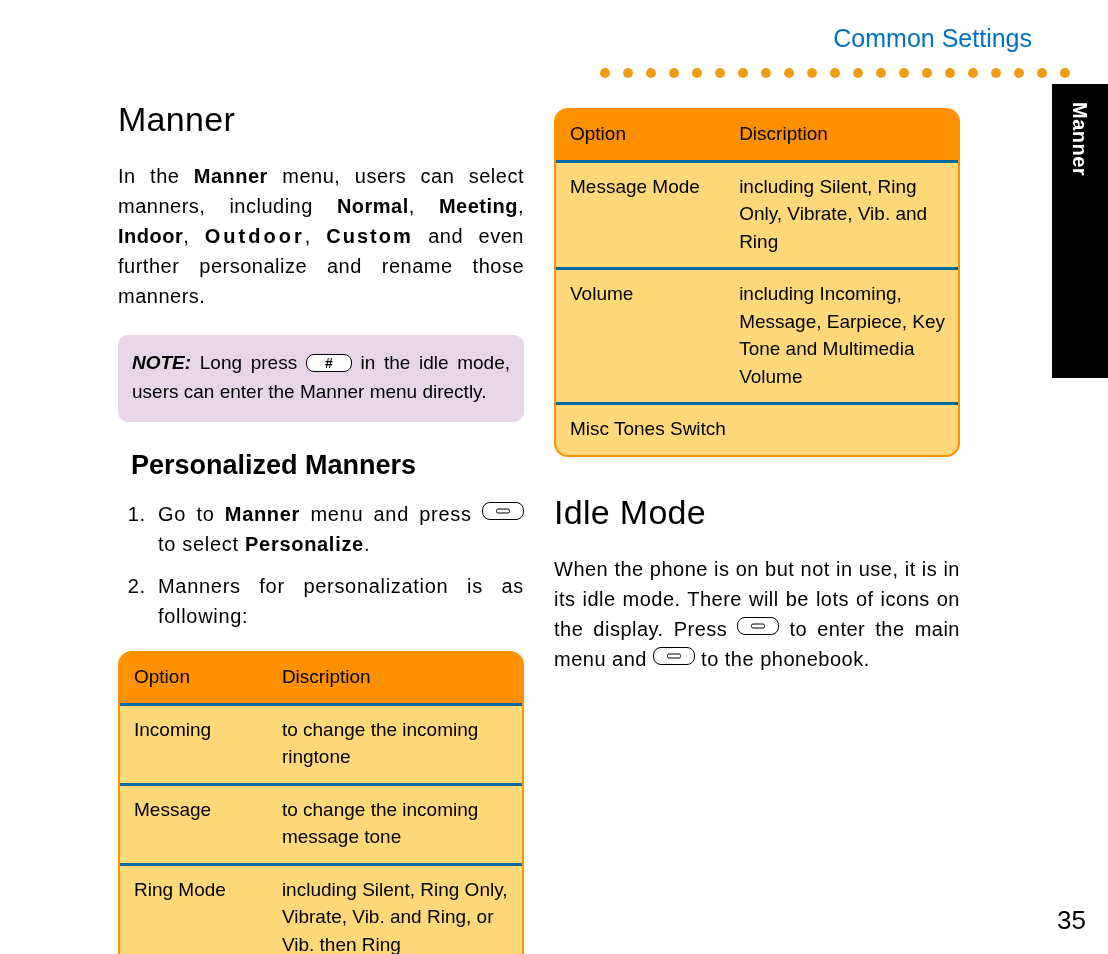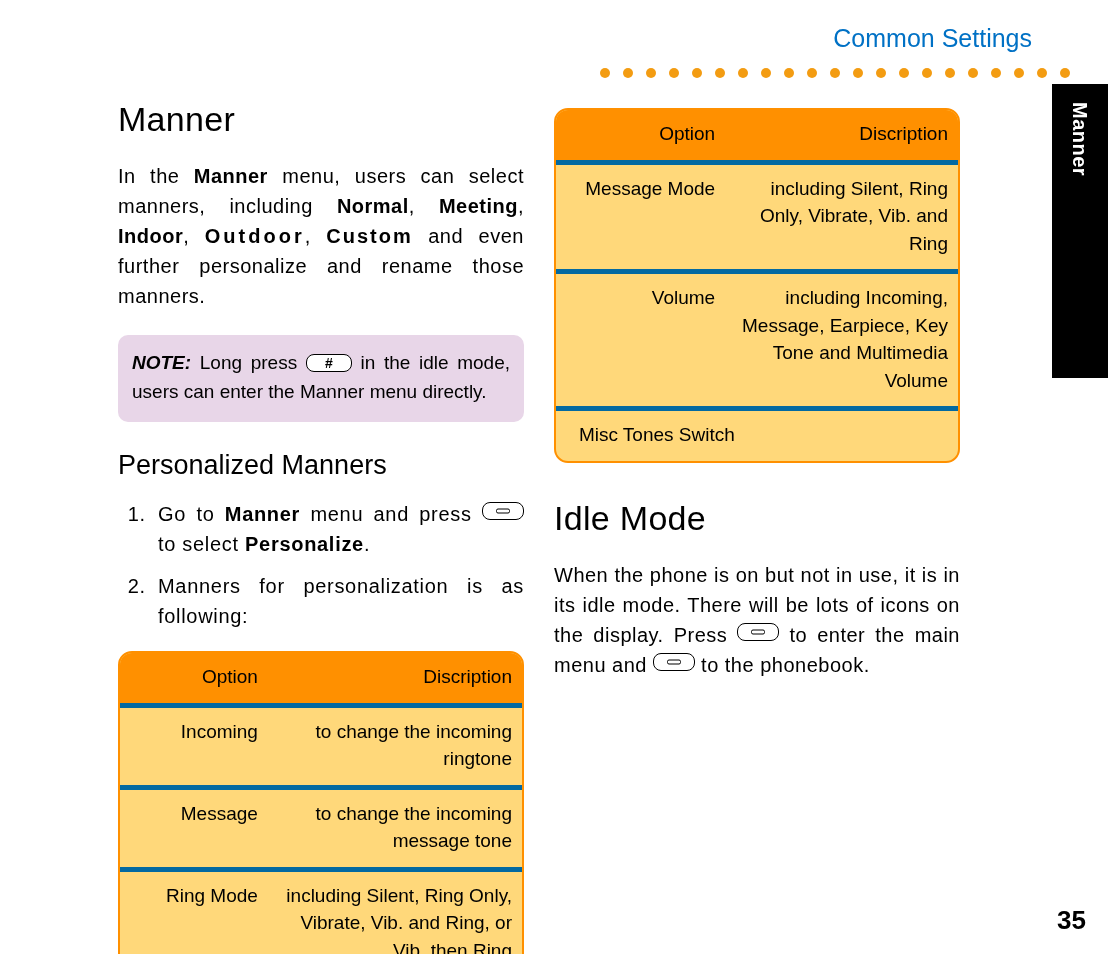--- a/index.html
+++ b/index.html
@@ -35,21 +35,21 @@
     top:18px;
     left:16px;
     letter-spacing:0.5px;
   }
 
   
   .page-number{
     position:absolute;
     right:22px;
     bottom:18px;
-    font-weight:700;
+    font-weight:400;
     font-size:26px;
     color:#000;
   }
 
   
   .top-header{
     position:absolute;
     top:24px;
     right:72px;
     width:420px;
@@ -126,47 +126,46 @@
     content:"";
     position:absolute;
     left:50%;top:50%;
     transform:translate(-50%,-50%);
     width:12px;height:3px;
     border:1px solid #000;
     border-radius:2px;
   }
   .key.flat{ min-width:30px; }
 
-  .h2{ font-size:27px; font-weight:400; margin:4px 0 18px; }
+  .h2{ font-size:27px; font-weight:700; margin:4px 13px 18px; }
 
   ol.steps{
     font-size:20px;
     line-height:1.5;
     padding-left:34px;
     margin:0 0 20px;
   }
   ol.steps li{ margin-bottom:12px; padding-left:6px; text-align:justify; letter-spacing:0.7px;}
 
   
   .otable{
     border:2px solid #ff9000;
     border-radius:14px;
     overflow:hidden;
     font-size:19px;
     background:#ffd87a;
   }
   .otable .row{
     display:flex;
-    border-top:5px solid #0369a1;
+    border-top:3px solid #0369a1;
   }
   .otable .row:first-child{ border-top:none; }
   .otable .cell{
     padding:10px 10px 12px 14px;
     line-height:1.45;
-    text-align:right;
   }
   .otable .c1{ width:35%; }
   .otable .c2{ width:65%; }
   .otable.right .c1{ width:41%; }
   .otable.right .c2{ width:59%; }
   .otable .head{
     background:#ff9000;
     color:#000;
   }
 

